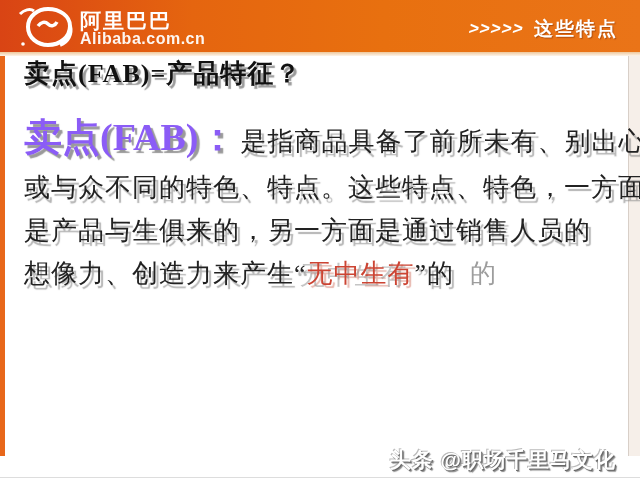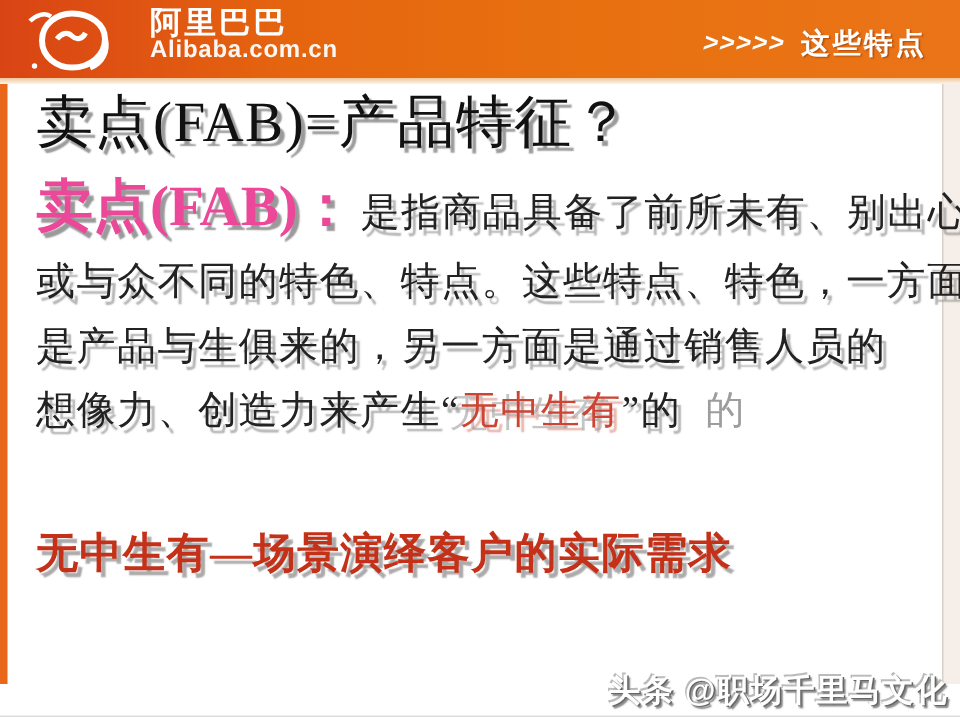--- a/index.html
+++ b/index.html
@@ -11,21 +11,21 @@
 
   
   .header {
     position: absolute; left: 0; top: 0; width: 640px; height: 52px;
     background: linear-gradient(90deg, #d94414 0%, #e5650f 30%, #e8700f 60%, #ea7418 100%);
   }
   .header-strip {
     position: absolute; left: 0; top: 52px; width: 640px; height: 4px;
     background: linear-gradient(180deg, #eec79b, #fdf4ea);
   }
-  .logo-wrap { position: absolute; left: 14px; top: 4px; display: flex; align-items: flex-start; gap: 20px; }
+  .logo-wrap { position: absolute; left: 14px; top: 4px; display: flex; align-items: center; }
   .logo-mark { width: 62px; height: 46px; }
   .brand-text { margin-left: 4px; color: #ffffff; }
   .brand-cn {
     font-family: "Liberation Sans", sans-serif;
     font-size: 21px; font-weight: bold; letter-spacing: 2px; line-height: 24px;
   }
   .brand-domain {
     font-family: "Liberation Sans", sans-serif;
     font-size: 16px; font-weight: bold; letter-spacing: 0.5px; line-height: 12px; opacity: 0.95;
   }
@@ -52,29 +52,29 @@
     position: absolute; right: 0; top: 56px; width: 12px; height: 400px;
     background: #f6efe9; border-left: 1px solid #d8cfc8;
   }
   .bottom-line {
     position: absolute; left: 0; top: 477px; width: 640px; height: 1px; background: #dddddd;
   }
 
   
   .slide-title {
     position: absolute; left: 24px; top: 56px;
-    font-size: 38px; font-weight: normal; color: #111111; letter-spacing: 1px;
+    font-size: 26px; font-weight: bold; color: #111111; letter-spacing: 1px;
     text-shadow: 3px 3px 1px #9a9a9a;
     white-space: nowrap;
   }
   .definition {
     position: absolute; left: 24px; top: 112px; white-space: nowrap;
   }
   .def-term {
-    font-size: 38px; font-weight: bold; color: #ec4899;
+    font-size: 38px; font-weight: bold; color: #8b5cf6;
     text-shadow: 3px 3px 1px #9a9a9a;
   }
   .def-inline {
     font-size: 26px; color: #222222; letter-spacing: 1px;
     text-shadow: 3px 4px 1px rgba(130,130,130,0.6);
   }
   .body-line {
     position: absolute; left: 24px;
     font-size: 26px; color: #222222; letter-spacing: 1px; white-space: nowrap;
     text-shadow: 3px 4px 1px rgba(130,130,130,0.6);
@@ -91,21 +91,21 @@
     color: #9d9d9d; margin-left: 16px; text-shadow: none;
   }
   .emphasis-line {
     position: absolute; left: 24px; top: 350px;
     font-size: 28px; font-weight: bold; color: #c43018; letter-spacing: 1px; white-space: nowrap;
     text-shadow: 3px 3px 1px #aaaaaa;
   }
 
   
   .watermark {
-    position: absolute; right: 8px; top: 446px;
+    position: absolute; right: 24px; top: 446px;
     font-family: "Liberation Sans", sans-serif;
     font-size: 21px; font-weight: bold; color: #ffffff; letter-spacing: 1px; white-space: nowrap;
     text-shadow: 1px 1px 0 #666666, 2px 2px 1px #8a8a8a, -1px -1px 0 #bbbbbb;
   }
 </style>
 </head>
 <body>
 
 <div class="stage">
 
@@ -141,17 +141,16 @@
     <span class="def-inline">是指商品具备了前所未有、别出心裁</span>
   </div>
 
   <div class="body-line body-line-2">或与众不同的特色、特点。这些特点、特色，一方面</div>
   <div class="body-line body-line-3">是产品与生俱来的，另一方面是通过销售人员的</div>
 
   <div class="body-line body-line-4">
     <span>想像力、创造力来产生“</span><span class="highlight-red">无中生有</span><span>”的</span><span class="ghost-char">的</span>
   </div>
 
-  <div class="emphasis-line">无中生有—场景演绎客户的实际需求</div>
 
   <div class="watermark">头条 @职场千里马文化</div>
 
 </div>
 
 </body></html>

